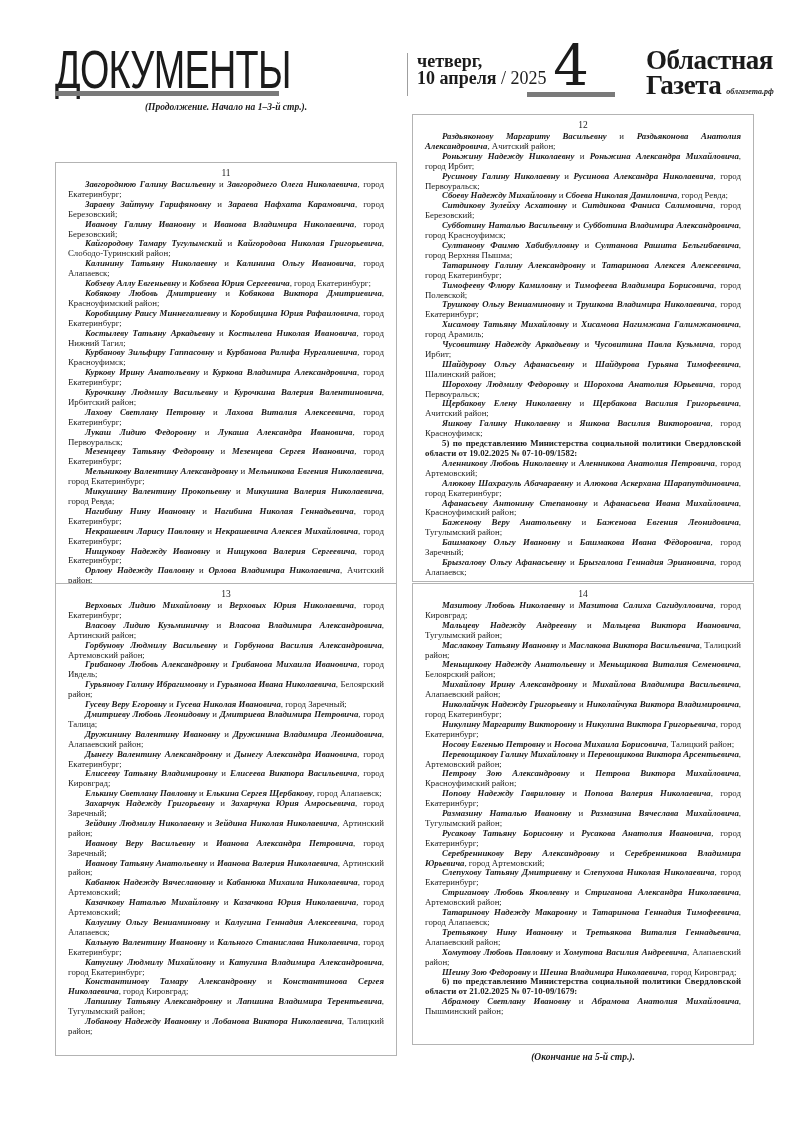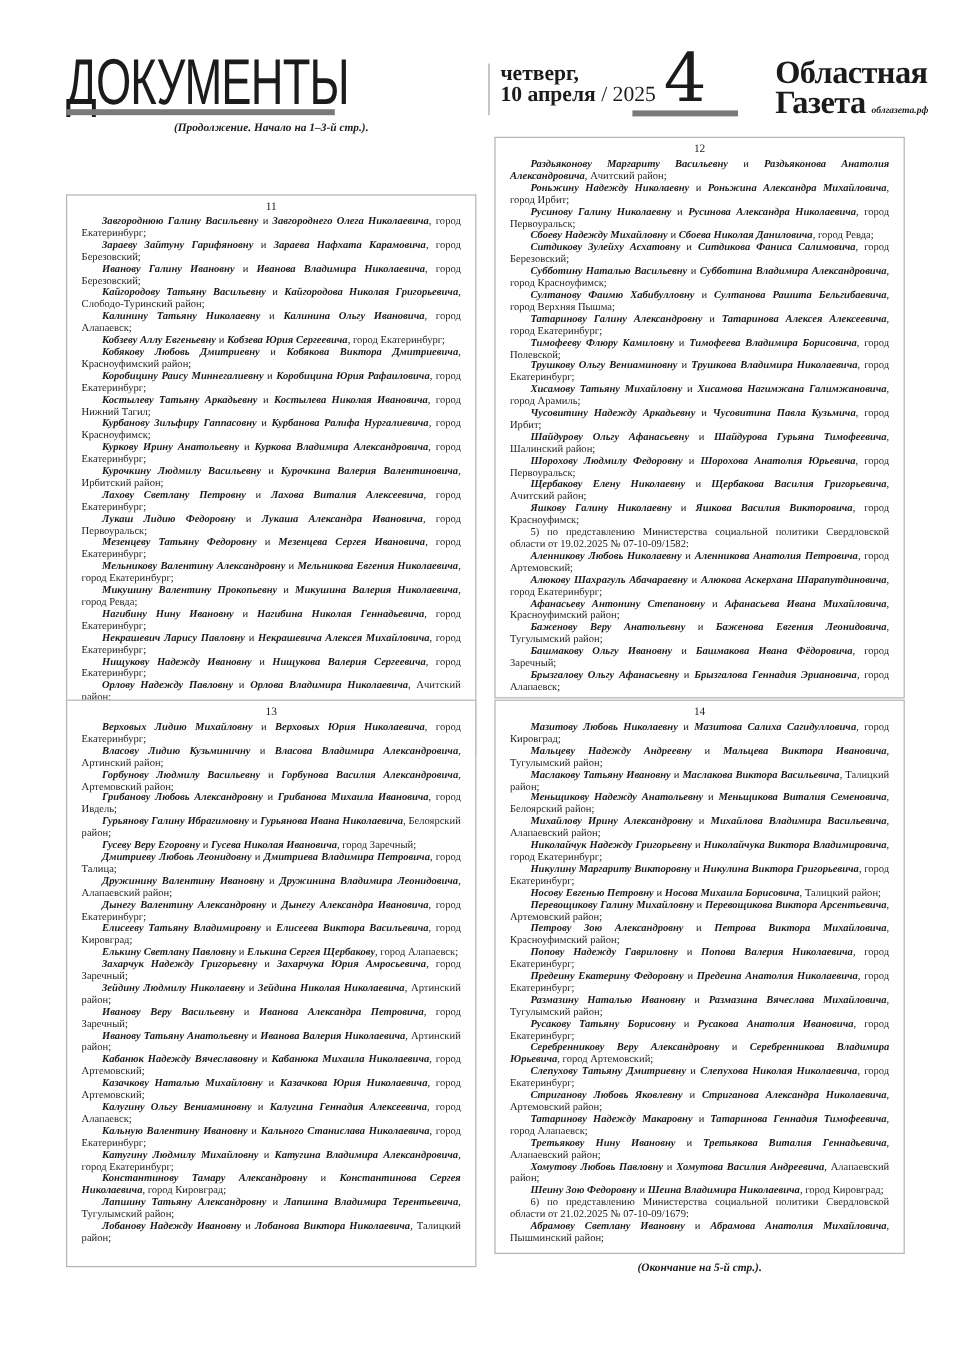--- a/index.html
+++ b/index.html
@@ -44,21 +44,21 @@
   #box0{left:55px;top:114px;min-height:462px;margin-top:48px;}
   #box1{left:412px;top:114px;min-height:462px;}
   #box2{left:55px;top:583px;min-height:473px;}
   #box3{left:412px;top:583px;min-height:462px;}
   .box-num{text-align:center;font-size:9.5px;line-height:12px;margin:0 0 1px 0;}
   .entry{
     margin:0;text-align:justify;text-indent:17px;
     font-size:8.8px;line-height:9.9px;
   }
   .entry b{font-style:italic;}
-  .entry.note{font-weight:normal;font-style:normal;}
+  .entry.note{font-weight:bold;font-style:normal;}
 </style>
 </head>
 <body>
 
 <div class="page">
 
   <div class="doc-title">ДОКУМЕНТЫ</div>
   <div class="title-bar"></div>
   <div class="v-divider"></div>
 
@@ -76,21 +76,21 @@
   </div>
 
   <div class="cont-note">(Продолжение. Начало на 1–3-й стр.).</div>
 
   <section class="box" id="box0">
     <p class="box-num">11</p>
     <div class="box-body">
         <p class="entry"><b>Завгороднюю Галину Васильевну</b> и <b>Завгороднего Олега Николаевича</b>, город Екатеринбург;</p>
         <p class="entry"><b>Зараеву Зайтуну Гарифяновну</b> и <b>Зараева Нафхата Карамовича</b>, город Березовский;</p>
         <p class="entry"><b>Иванову Галину Ивановну</b> и <b>Иванова Владимира Николаевича</b>, город Березовский;</p>
-        <p class="entry"><b>Кайгородову Татьяну Васильевну</b> и <b>Кайгородова Николая Григорьевича</b>, Слободо-Туринский район;</p>
+        <p class="entry"><b>Кайгородову Тамару Тугулымский</b> и <b>Кайгородова Николая Григорьевича</b>, Слободо-Туринский район;</p>
         <p class="entry"><b>Калинину Татьяну Николаевну</b> и <b>Калинина Ольгу Ивановича</b>, город Алапаевск;</p>
         <p class="entry"><b>Кобзеву Аллу Евгеньевну</b> и <b>Кобзева Юрия Сергеевича</b>, город Екатеринбург;</p>
         <p class="entry"><b>Кобякову Любовь Дмитриевну</b> и <b>Кобякова Виктора Дмитриевича</b>, Красноуфимский район;</p>
         <p class="entry"><b>Коробицину Раису Миннегалиевну</b> и <b>Коробицина Юрия Рафаиловича</b>, город Екатеринбург;</p>
         <p class="entry"><b>Костылеву Татьяну Аркадьевну</b> и <b>Костылева Николая Ивановича</b>, город Нижний Тагил;</p>
         <p class="entry"><b>Курбанову Зильфиру Гаппасовну</b> и <b>Курбанова Ралифа Нургалиевича</b>, город Красноуфимск;</p>
         <p class="entry"><b>Куркову Ирину Анатольевну</b> и <b>Куркова Владимира Александровича</b>, город Екатеринбург;</p>
         <p class="entry"><b>Курочкину Людмилу Васильевну</b> и <b>Курочкина Валерия Валентиновича</b>, Ирбитский район;</p>
         <p class="entry"><b>Лахову Светлану Петровну</b> и <b>Лахова Виталия Алексеевича</b>, город Екатеринбург;</p>
         <p class="entry"><b>Лукаш Лидию Федоровну</b> и <b>Лукаша Александра Ивановича</b>, город Первоуральск;</p>
@@ -171,21 +171,20 @@
         <p class="entry"><b>Мальцеву Надежду Андреевну</b> и <b>Мальцева Виктора Ивановича</b>, Тугулымский район;</p>
         <p class="entry"><b>Маслакову Татьяну Ивановну</b> и <b>Маслакова Виктора Васильевича</b>, Талицкий район;</p>
         <p class="entry"><b>Меньщикову Надежду Анатольевну</b> и <b>Меньщикова Виталия Семеновича</b>, Белоярский район;</p>
         <p class="entry"><b>Михайлову Ирину Александровну</b> и <b>Михайлова Владимира Васильевича</b>, Алапаевский район;</p>
         <p class="entry"><b>Николайчук Надежду Григорьевну</b> и <b>Николайчука Виктора Владимировича</b>, город Екатеринбург;</p>
         <p class="entry"><b>Никулину Маргариту Викторовну</b> и <b>Никулина Виктора Григорьевича</b>, город Екатеринбург;</p>
         <p class="entry"><b>Носову Евгенью Петровну</b> и <b>Носова Михаила Борисовича</b>, Талицкий район;</p>
         <p class="entry"><b>Перевощикову Галину Михайловну</b> и <b>Перевощикова Виктора Арсентьевича</b>, Артемовский район;</p>
         <p class="entry"><b>Петрову Зою Александровну</b> и <b>Петрова Виктора Михайловича</b>, Красноуфимский район;</p>
         <p class="entry"><b>Попову Надежду Гавриловну</b> и <b>Попова Валерия Николаевича</b>, город Екатеринбург;</p>
-        <p class="entry"><b>Предеину Екатерину Федоровну</b> и <b>Предеина Анатолия Николаевича</b>, город Екатеринбург;</p>
         <p class="entry"><b>Размазину Наталью Ивановну</b> и <b>Размазина Вячеслава Михайловича</b>, Тугулымский район;</p>
         <p class="entry"><b>Русакову Татьяну Борисовну</b> и <b>Русакова Анатолия Ивановича</b>, город Екатеринбург;</p>
         <p class="entry"><b>Серебренникову Веру Александровну</b> и <b>Серебренникова Владимира Юрьевича</b>, город Артемовский;</p>
         <p class="entry"><b>Слепухову Татьяну Дмитриевну</b> и <b>Слепухова Николая Николаевича</b>, город Екатеринбург;</p>
         <p class="entry"><b>Стриганову Любовь Яковлевну</b> и <b>Стриганова Александра Николаевича</b>, Артемовский район;</p>
         <p class="entry"><b>Татаринову Надежду Макаровну</b> и <b>Татаринова Геннадия Тимофеевича</b>, город Алапаевск;</p>
         <p class="entry"><b>Третьякову Нину Ивановну</b> и <b>Третьякова Виталия Геннадьевича</b>, Алапаевский район;</p>
         <p class="entry"><b>Хомутову Любовь Павловну</b> и <b>Хомутова Василия Андреевича</b>, Алапаевский район;</p>
         <p class="entry"><b>Шеину Зою Федоровну</b> и <b>Шеина Владимира Николаевича</b>, город Кировград;</p>
         <p class="entry note">6) по представлению Министерства социальной политики Свердловской области от 21.02.2025 № 07-10-09/1679:</p>

